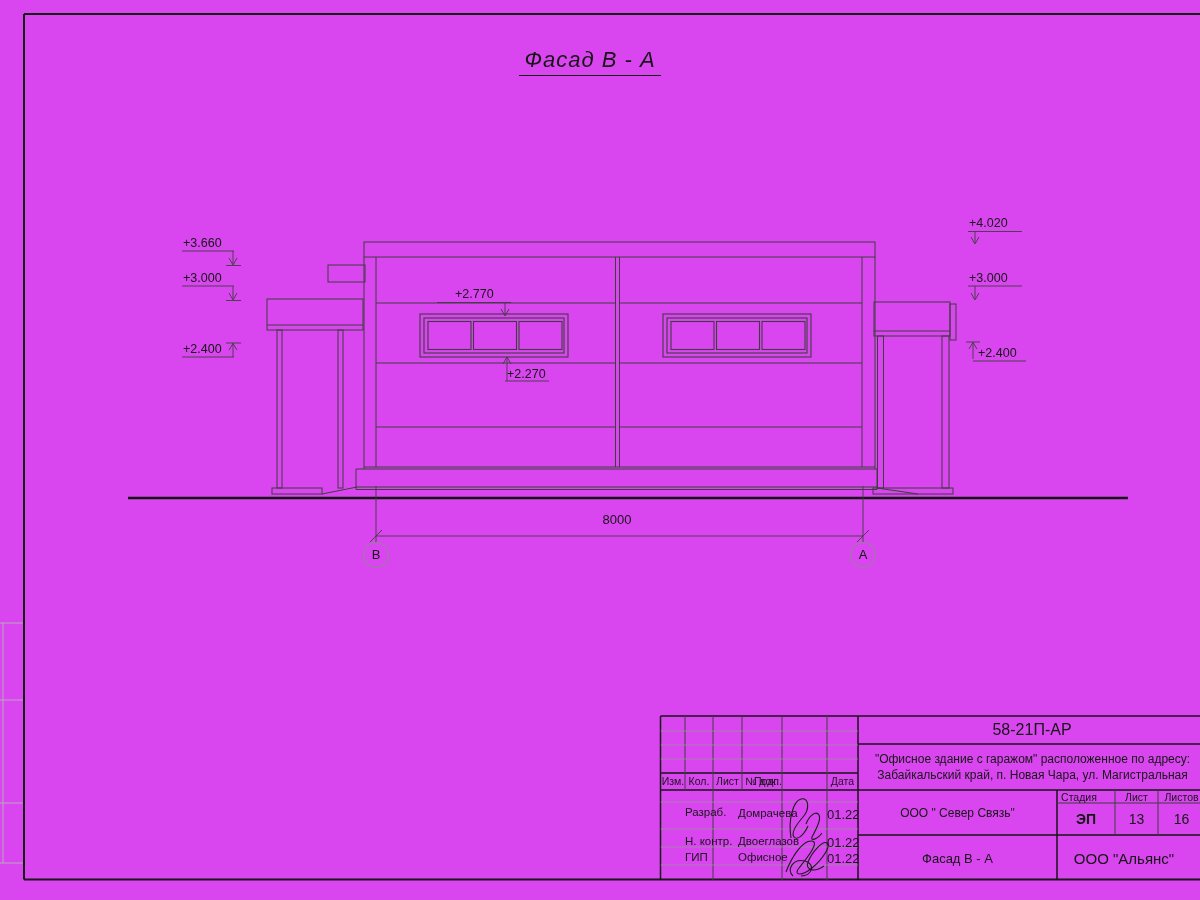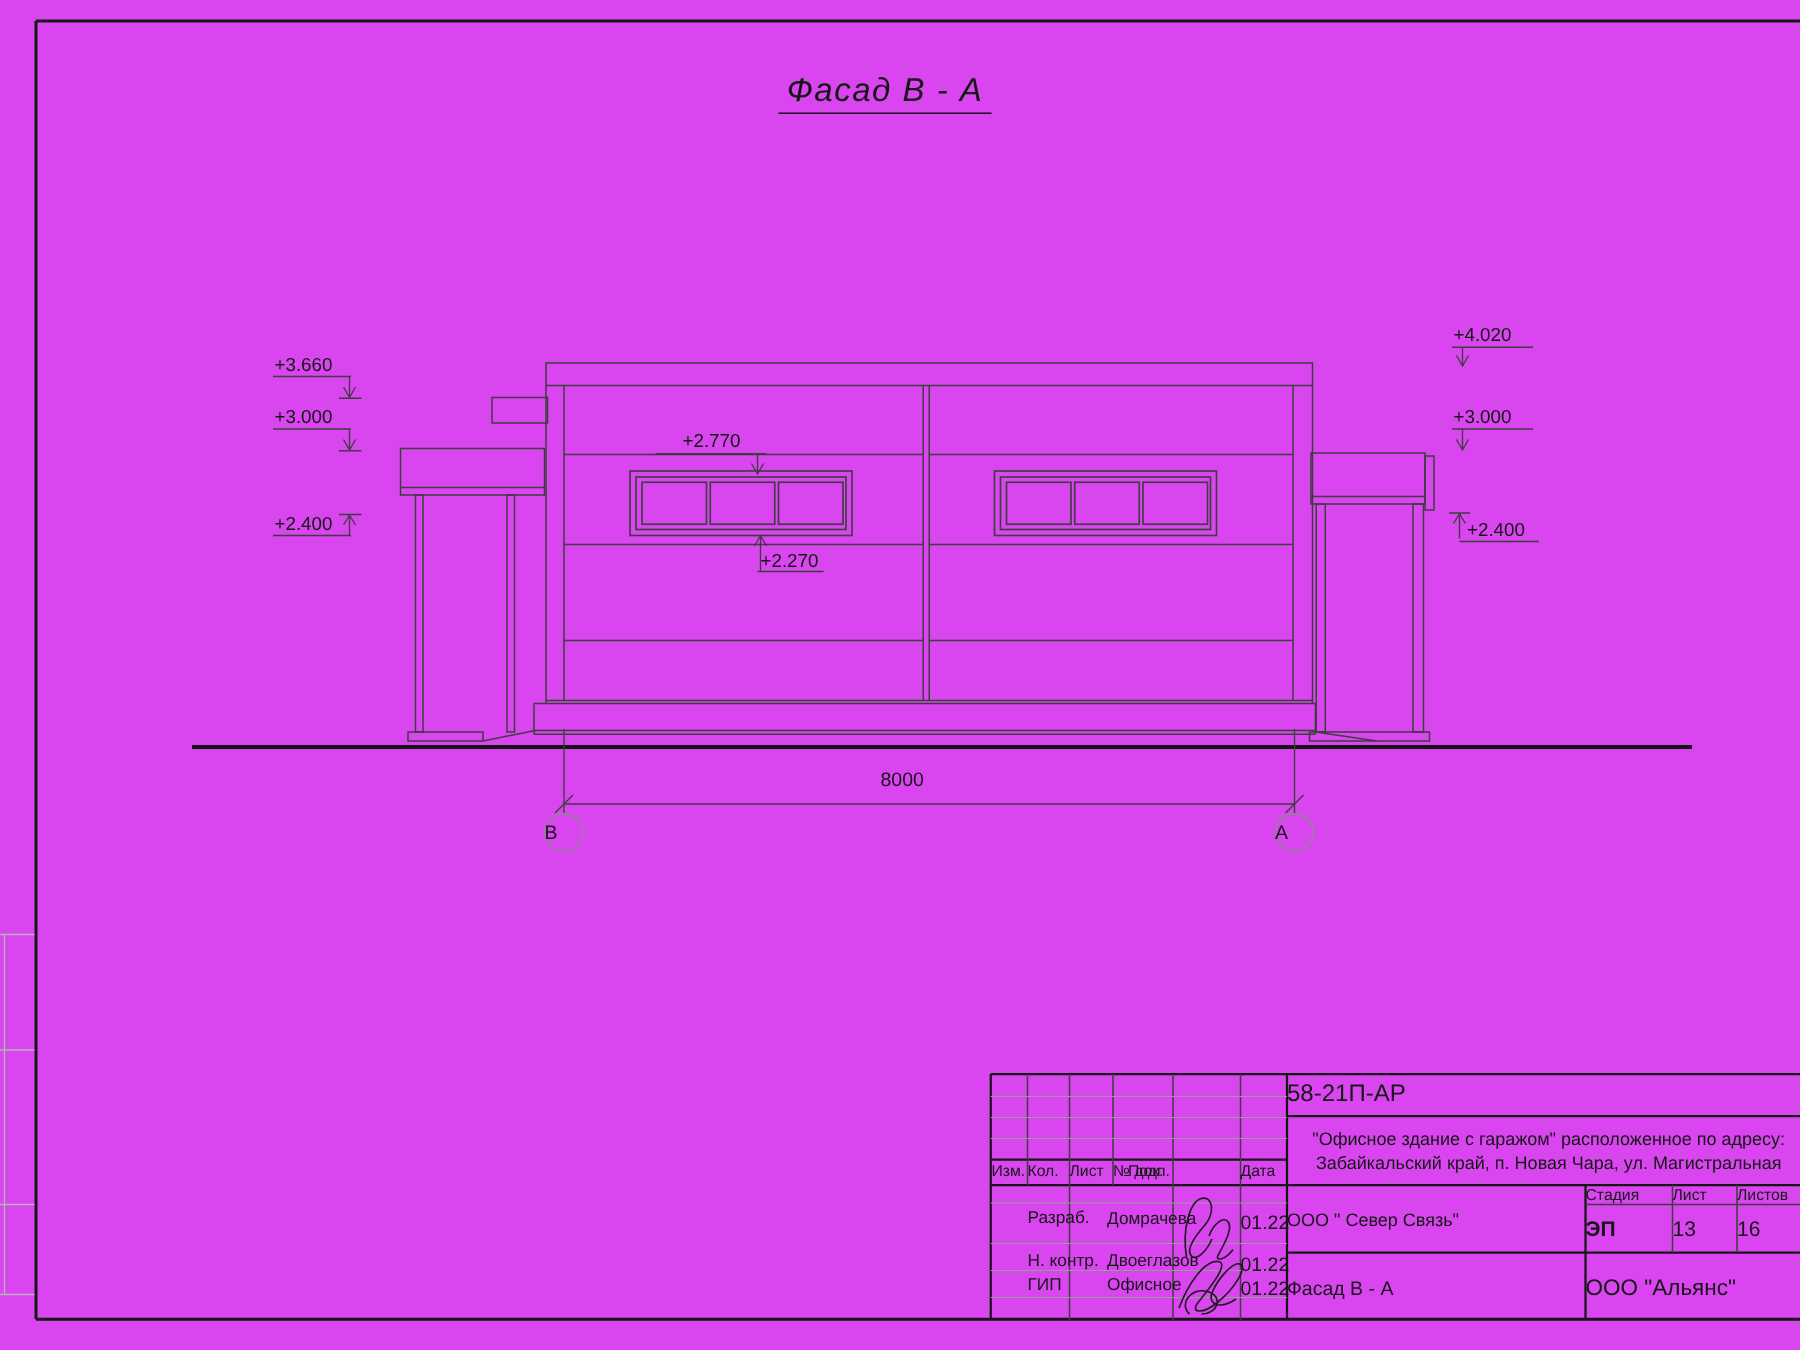--- a/index.html
+++ b/index.html
@@ -2,21 +2,21 @@
 <html><head>
 <meta charset="utf-8">
 <style>
   html,body{margin:0;padding:0;background:#ffffff;}
   #sheet{
     position:relative;width:1200px;height:900px;background:#d946ef;overflow:hidden;
     font-family:"Liberation Sans","DejaVu Sans",sans-serif;color:#161616;
   }
   #linework{position:absolute;left:0;top:0;width:1200px;height:900px;}
   .t{position:absolute;white-space:nowrap;color:#161616;}
-  .c{}
+  .c{text-align:center;}
   .title{
     font-style:italic;font-size:22px;font-weight:500;letter-spacing:1px;
     border-bottom:1.6px solid #111;padding-bottom:2px;text-align:center;
   }
   .mark{font-size:12.5px;}
   .tb-h{font-size:10.5px;}
   .tb-c{font-size:11.5px;padding-left:21px;}
   .dt{font-size:13px;}
 </style>
 </head>

